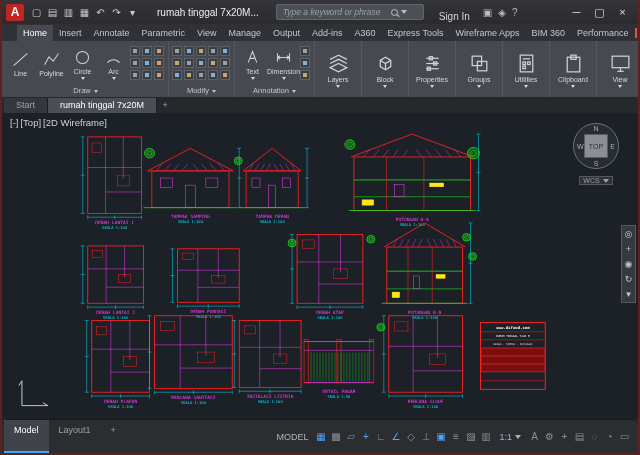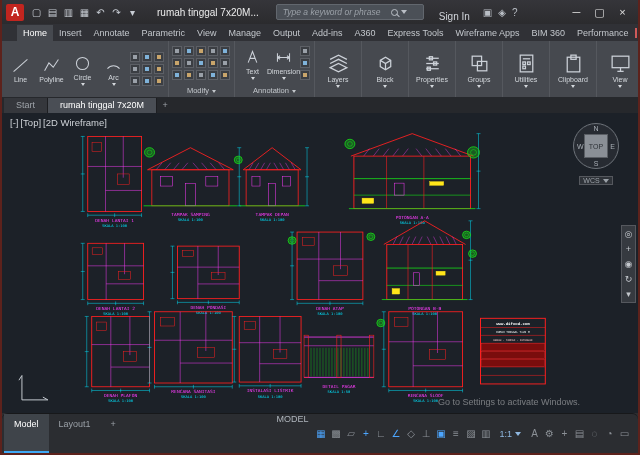--- a/index.html
+++ b/index.html
@@ -83,21 +83,21 @@
            border:1px solid #5a5e64;}
   .vc-wcs{margin-top:3px;font-size:7px;color:#9ba1a8;display:inline-flex;align-items:center;border:1px solid #55585e;
           padding:0 3px;background:rgba(60,63,68,0.6);}
   .navbar{position:absolute;right:2px;top:112px;width:15px;background:rgba(58,61,66,0.9);border:1px solid #55585e;
           display:flex;flex-direction:column;align-items:center;padding:3px 0;gap:5px;font-size:9px;color:#c3c7cc;}
   .watermark{position:absolute;right:58px;bottom:6px;color:rgba(255,255,255,0.45);pointer-events:none;}
   .watermark .l1{font-size:15px;}
   .watermark .l2{font-size:9px;color:rgba(255,255,255,0.4);}
 
   
-  .statusbar{height:40px;background:#2b2d31;display:flex;padding:0 6px 0 2px;gap:3px;
+  .statusbar{height:34px;background:#2b2d31;display:flex;align-items:center;padding:0 6px 0 2px;gap:3px;
              font-size:9px;color:#9aa0a7;border-top:1px solid #17181a;flex:0 0 auto;border-radius:6px;}
   .ltabs{display:flex;align-items:stretch;height:100%;}
   .mtab{padding:5px 10px 0;}
   .mtab.active{background:#3f444a;color:#fff;border-bottom:2px solid #3fa9f5;}
   .sb-model{color:#aeb4bb;margin-right:2px;}
   .sb-group{display:flex;align-items:center;}
   .sb-icon{width:15px;text-align:center;font-size:10px;color:#8b9096;}
   .sb-icon.on{color:#4da6ff;}
   .sb-scale{display:flex;align-items:center;color:#8fb8e0;margin:16px 3px;white-space:nowrap;}
 </style>
@@ -222,20 +222,24 @@
             <span class="small-tool">
               <span class="dot" style="background: rgb(154, 160, 168);"></span>
             </span>
             <span class="small-tool">
               <span class="dot" style="background: rgb(127, 178, 217);"></span>
             </span>
             <span class="small-tool">
               <span class="dot" style="background: rgb(201, 165, 107);"></span>
             </span>
           </div>
+        </div>
+        <div class="rpanel-label">
+          <span>Draw</span>
+          <span class="caret"></span>
         </div>
       </div>
       <div class="rpanel">
         <div class="rpanel-body">
           <div class="rsmallgrid" style="grid-template-columns: repeat(5, 11px);">
             <span class="small-tool">
               <span class="dot" style="background: rgb(154, 160, 168);"></span>
             </span>
             <span class="small-tool">
               <span class="dot" style="background: rgb(127, 178, 217);"></span>
@@ -807,21 +811,20 @@
 
     <div class="navbar" id="navBar">
         <span class="nav-btn">◎</span>
         <span class="nav-btn">+</span>
         <span class="nav-btn">◉</span>
         <span class="nav-btn">↻</span>
         <span class="nav-btn">▾</span>
       </div>
 
     <div class="watermark">
-      <div class="l2">Go to Settings to activate Windows.</div>
     </div>
   </div>
 
   <div class="statusbar">
     <div class="ltabs" id="layoutTabs">
         <div class="mtab active">Model</div>
         <div class="mtab">Layout1</div>
         <div class="mtab">+</div>
       </div>
     <div class="sb-spacer"></div>

